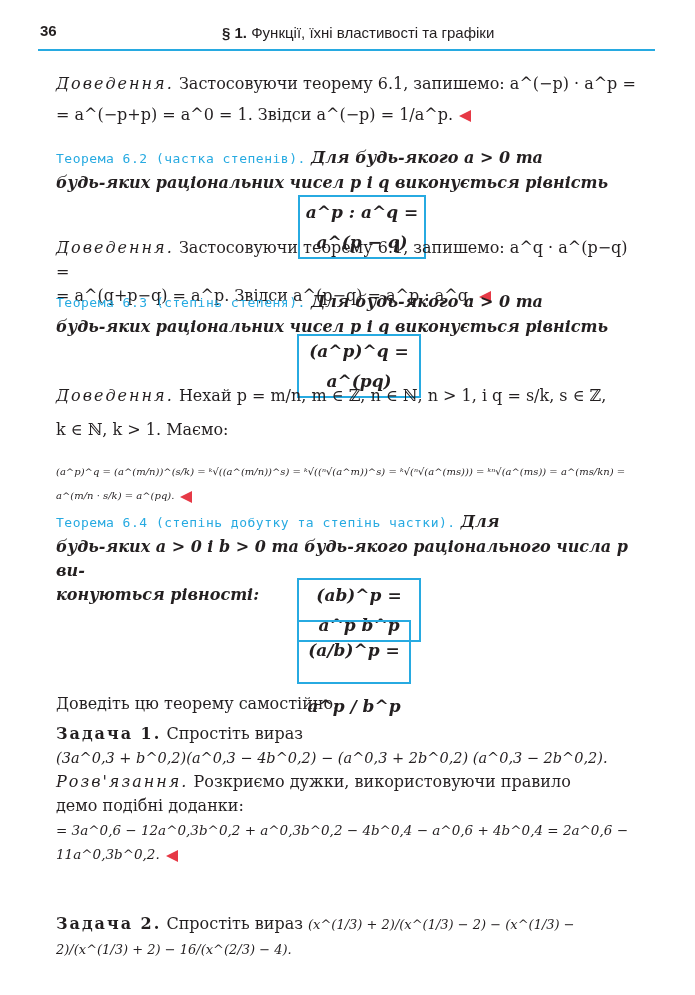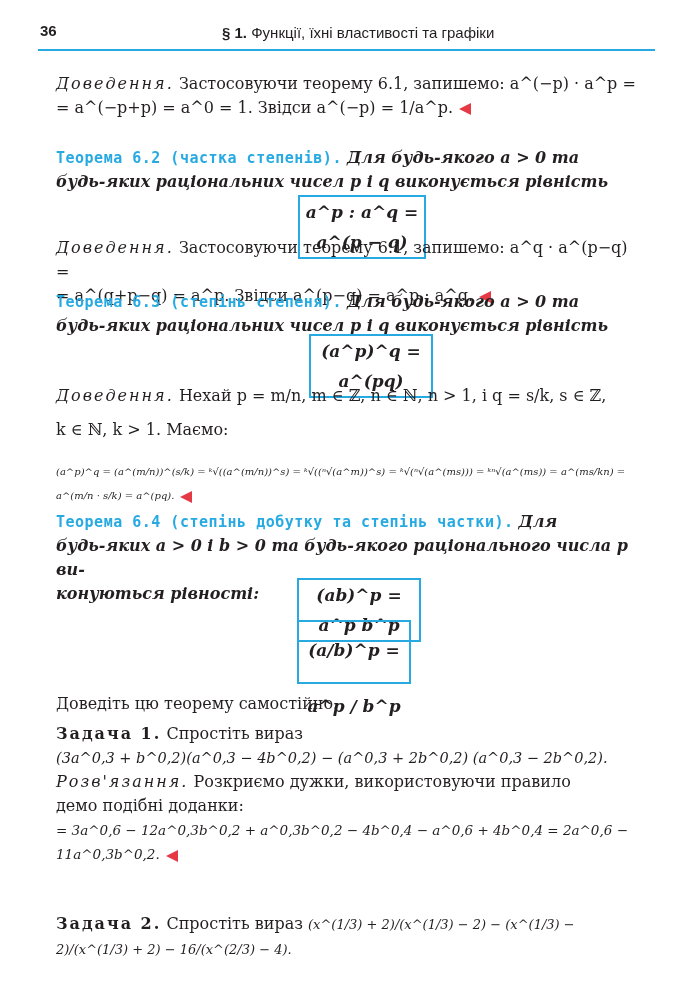--- a/index.html
+++ b/index.html
@@ -4,57 +4,57 @@
 <style>
   html,body{margin:0;padding:0;background:#fff;}
   body{width:695px;height:995px;overflow:hidden;position:relative;font-family:"DejaVu Serif",serif;color:#231f20;}
   .hdr{position:absolute;left:0;top:0;width:695px;height:50px;}
   .pnum{position:absolute;left:40px;top:22px;font-family:"Liberation Sans",sans-serif;font-weight:bold;font-size:15px;}
   .htitle{position:absolute;left:222px;top:24px;font-family:"Liberation Sans",sans-serif;font-size:15px;}
   .htitle b{font-weight:bold;}
   .hline{position:absolute;left:38px;top:49px;width:617px;height:2px;background:#27aae1;}
   .blk{position:absolute;left:56px;width:584px;font-size:16px;line-height:24px;}
   .sp{letter-spacing:2px;font-style:italic;}
-  .thm{font-family:"DejaVu Sans Mono",monospace;font-weight:bold;color:#27aae1;font-size:15px;letter-spacing:0.5px;margin-top:28px;}
+  .thm{font-family:"DejaVu Sans Mono",monospace;font-weight:normal;color:#27aae1;font-size:13px;letter-spacing:0.5px;margin-top:28px;}
   .bi{font-weight:bold;font-style:italic;}
   .box{position:absolute;border:2px solid #27aae1;font-style:italic;font-weight:bold;font-size:17px;text-align:center;line-height:30px;}
   .tri{display:inline-block;width:0;height:0;border-top:6px solid transparent;border-bottom:6px solid transparent;border-right:12px solid #e63946;vertical-align:middle;margin-left:6px;}
   .m{font-style:italic;}
   .center{text-align:left;}
 </style>
 </head>
 <body>
 
 <div class="hdr">
   <span class="pnum">36</span>
   <span class="htitle"><b>§ 1.</b> <span>Функції, їхні властивості та графіки</span></span>
   <div class="hline"></div>
 </div>
 
 <div class="blk" style="top:72px">
   <div><span class="sp">Доведення.</span> <span>Застосовуючи теорему 6.1, запишемо: a^(−p) · a^p =</span></div>
-  <div style="margin-top:0"><span>= a^(−p+p) = a^0 = 1. Звідси a^(−p) = 1/a^p.</span><span class="tri"></span></div>
+  <div style="margin-top:7px"><span>= a^(−p+p) = a^0 = 1. Звідси a^(−p) = 1/a^p.</span><span class="tri"></span></div>
 </div>
 
 <div class="blk" style="top:146px">
   <div><span class="thm">Теорема 6.2 (частка степенів).</span> <span class="bi">Для будь-якого a &gt; 0 та</span></div>
   <div class="bi">будь-яких раціональних чисел p і q виконується рівність</div>
 </div>
 <div class="box" style="left:298px;top:195px;width:124px;">a^p : a^q = a^(p − q)</div>
 
 <div class="blk" style="top:236px">
   <div><span class="sp">Доведення.</span> <span>Застосовуючи теорему 6.1, запишемо: a^q · a^(p−q) =</span></div>
   <div><span>= a^(q+p−q) = a^p. Звідси a^(p−q) = a^p : a^q.</span><span class="tri"></span></div>
 </div>
 
 <div class="blk" style="top:290px">
   <div><span class="thm">Теорема 6.3 (степінь степеня).</span> <span class="bi">Для будь-якого a &gt; 0 та</span></div>
   <div class="bi">будь-яких раціональних чисел p і q виконується рівність</div>
 </div>
-<div class="box" style="left:297px;top:334px;width:120px;margin-left:12px;">(a^p)^q = a^(pq)</div>
+<div class="box" style="left:297px;top:334px;width:120px;">(a^p)^q = a^(pq)</div>
 
 <div class="blk" style="top:384px">
   <div><span class="sp">Доведення.</span> <span>Нехай p = m/n, m ∈ ℤ, n ∈ ℕ, n &gt; 1, і q = s/k, s ∈ ℤ,</span></div>
   <div style="margin-top:10px">k ∈ ℕ, k &gt; 1. Маємо:</div>
   <div style="margin-top:18px;font-size:10px;" class="m"><span>(a^p)^q = (a^(m/n))^(s/k) = ᵏ√((a^(m/n))^s) = ᵏ√((ⁿ√(a^m))^s) = ᵏ√(ⁿ√(a^(ms))) = ᵏⁿ√(a^(ms)) = a^(ms/kn) = a^(m/n · s/k) = a^(pq).</span><span class="tri"></span></div>
 </div>
 
 <div class="blk" style="top:510px">
   <div><span class="thm">Теорема 6.4 (степінь добутку та степінь частки).</span> <span class="bi">Для</span></div>
   <div class="bi">будь-яких a &gt; 0 і b &gt; 0 та будь-якого раціонального числа p ви-</div>

